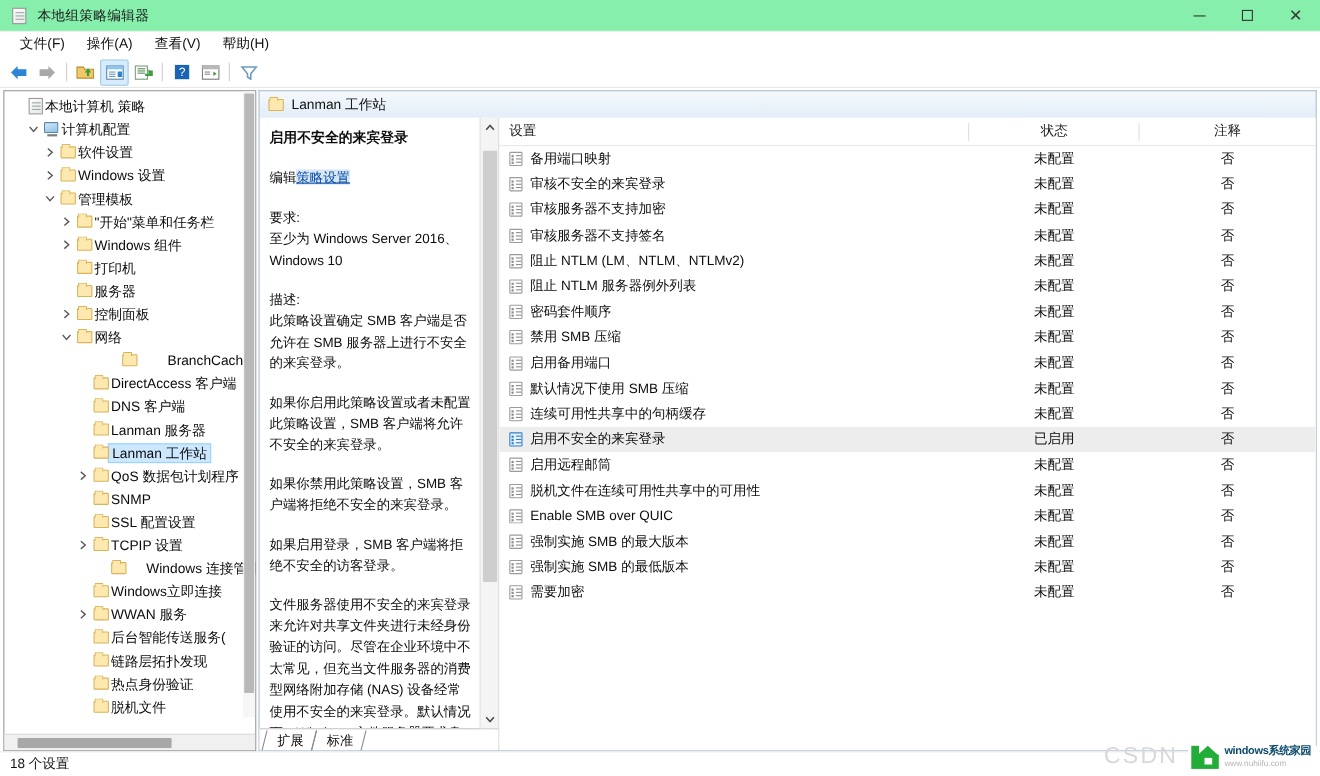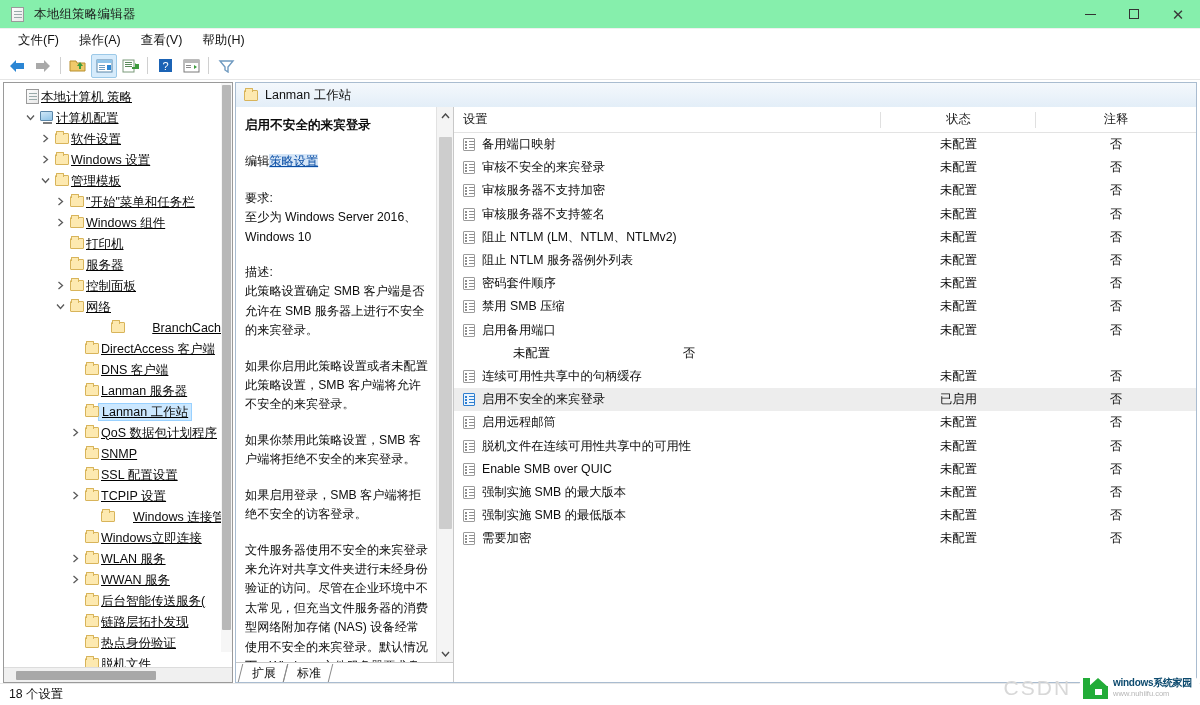--- a/index.html
+++ b/index.html
@@ -90,21 +90,20 @@
     border: 1px solid #9a9a9a;
     margin: 2px 0 0 3px;
     background: #ffffff;
     display: flex; flex-direction: column;
     position: relative;
     overflow: hidden;
   }
   .tree-scroll {
     flex: 1 1 auto; overflow: hidden; position: relative;
     padding: 3px 0 0 0;
-    text-decoration: underline;
   }
   .tree-row {
     height: 21px; display: flex; align-items: center;
     font-size: 12.5px; color: #0b0b0b; white-space: nowrap;
     padding-right: 4px;
   }
   .tree-row.selected .tree-label {
     background: #cce8ff; border: 1px solid #99d1ff; padding: 0 3px;
     margin: 0 -3px;
   }
@@ -611,31 +610,20 @@
             </div>
             <div class="tree-row" style="padding-left: 64px;">
               <div class="chev">
                 <svg width="9" height="9" viewBox="0 0 9 9">
                   <path d="M2.5 1 L6.5 4.5 L2.5 8" stroke="#5a5a5a" fill="none" stroke-width="1.3"></path>
                 </svg>
               </div>
               <div class="tico">
                 <span class="folder"></span>
               </div>
-              <span class="tree-label">WLAN 服务</span>
-            </div>
-            <div class="tree-row" style="padding-left: 64px;">
-              <div class="chev">
-                <svg width="9" height="9" viewBox="0 0 9 9">
-                  <path d="M2.5 1 L6.5 4.5 L2.5 8" stroke="#5a5a5a" fill="none" stroke-width="1.3"></path>
-                </svg>
-              </div>
-              <div class="tico">
-                <span class="folder"></span>
-              </div>
               <span class="tree-label">WWAN 服务</span>
             </div>
             <div class="tree-row" style="padding-left: 64px;">
               <div class="chev"></div>
               <div class="tico">
                 <span class="folder"></span>
               </div>
               <span class="tree-label">后台智能传送服务(</span>
             </div>
             <div class="tree-row" style="padding-left: 64px;">
@@ -787,20 +775,24 @@
               </div>
               <div class="lrow">
                 <div class="lr-setting">
                   <span class="pol-icon"></span>
                   <span>启用备用端口</span>
                 </div>
                 <div class="lr-state">未配置</div>
                 <div class="lr-note">否</div>
               </div>
               <div class="lrow">
+                <div class="lr-setting">
+                  <span class="pol-icon"></span>
+                  <span>默认情况下使用 SMB 压缩</span>
+                </div>
                 <div class="lr-state">未配置</div>
                 <div class="lr-note">否</div>
               </div>
               <div class="lrow">
                 <div class="lr-setting">
                   <span class="pol-icon"></span>
                   <span>连续可用性共享中的句柄缓存</span>
                 </div>
                 <div class="lr-state">未配置</div>
                 <div class="lr-note">否</div>

